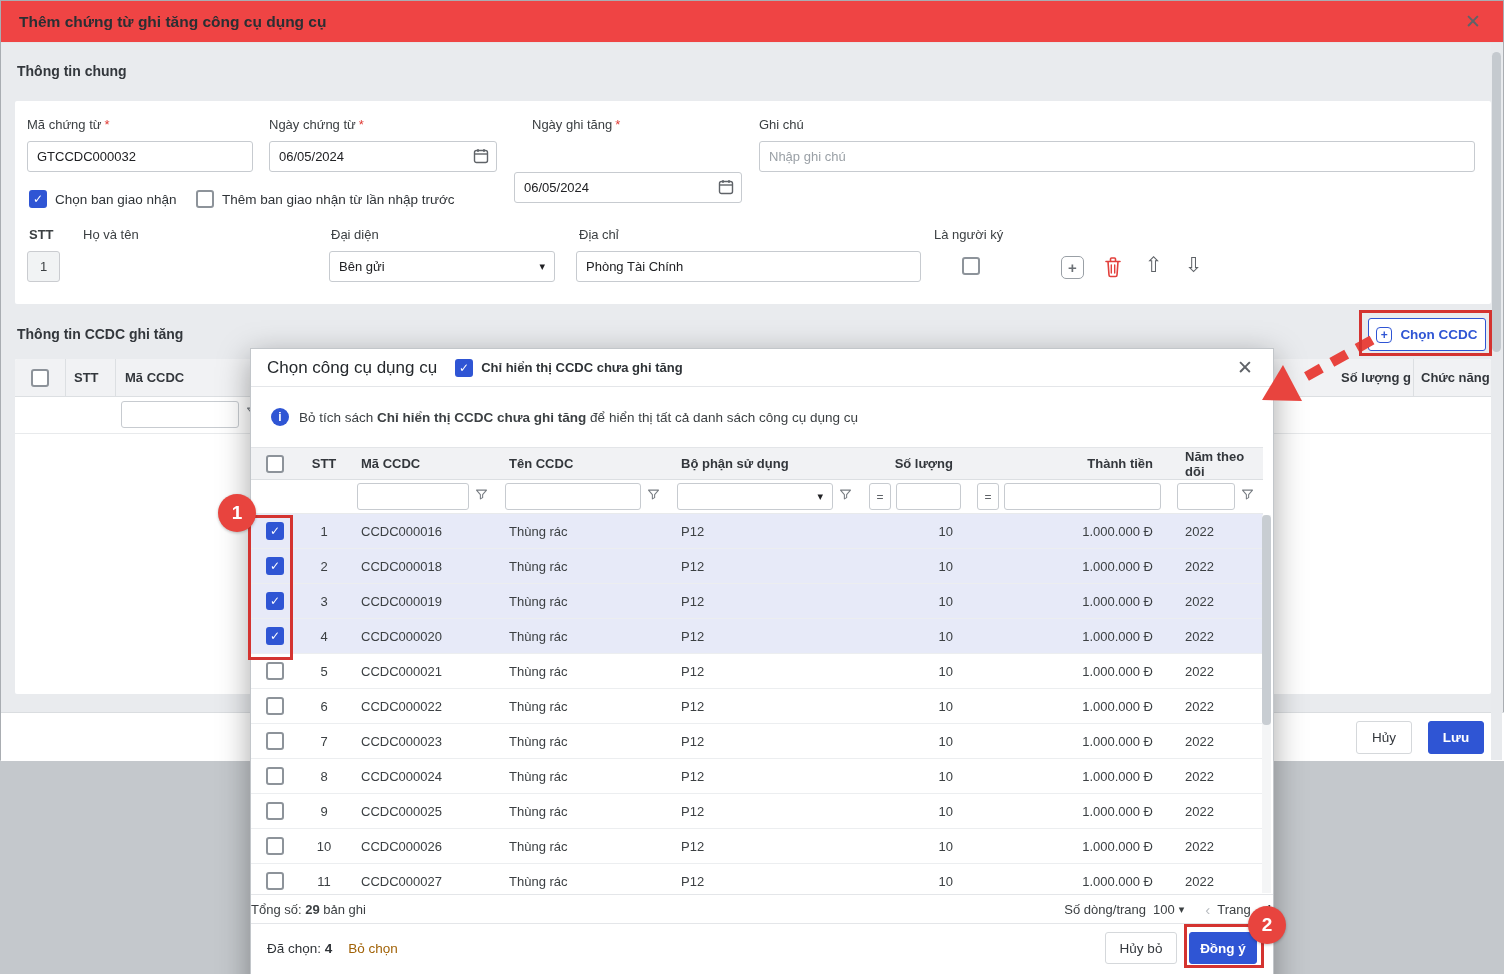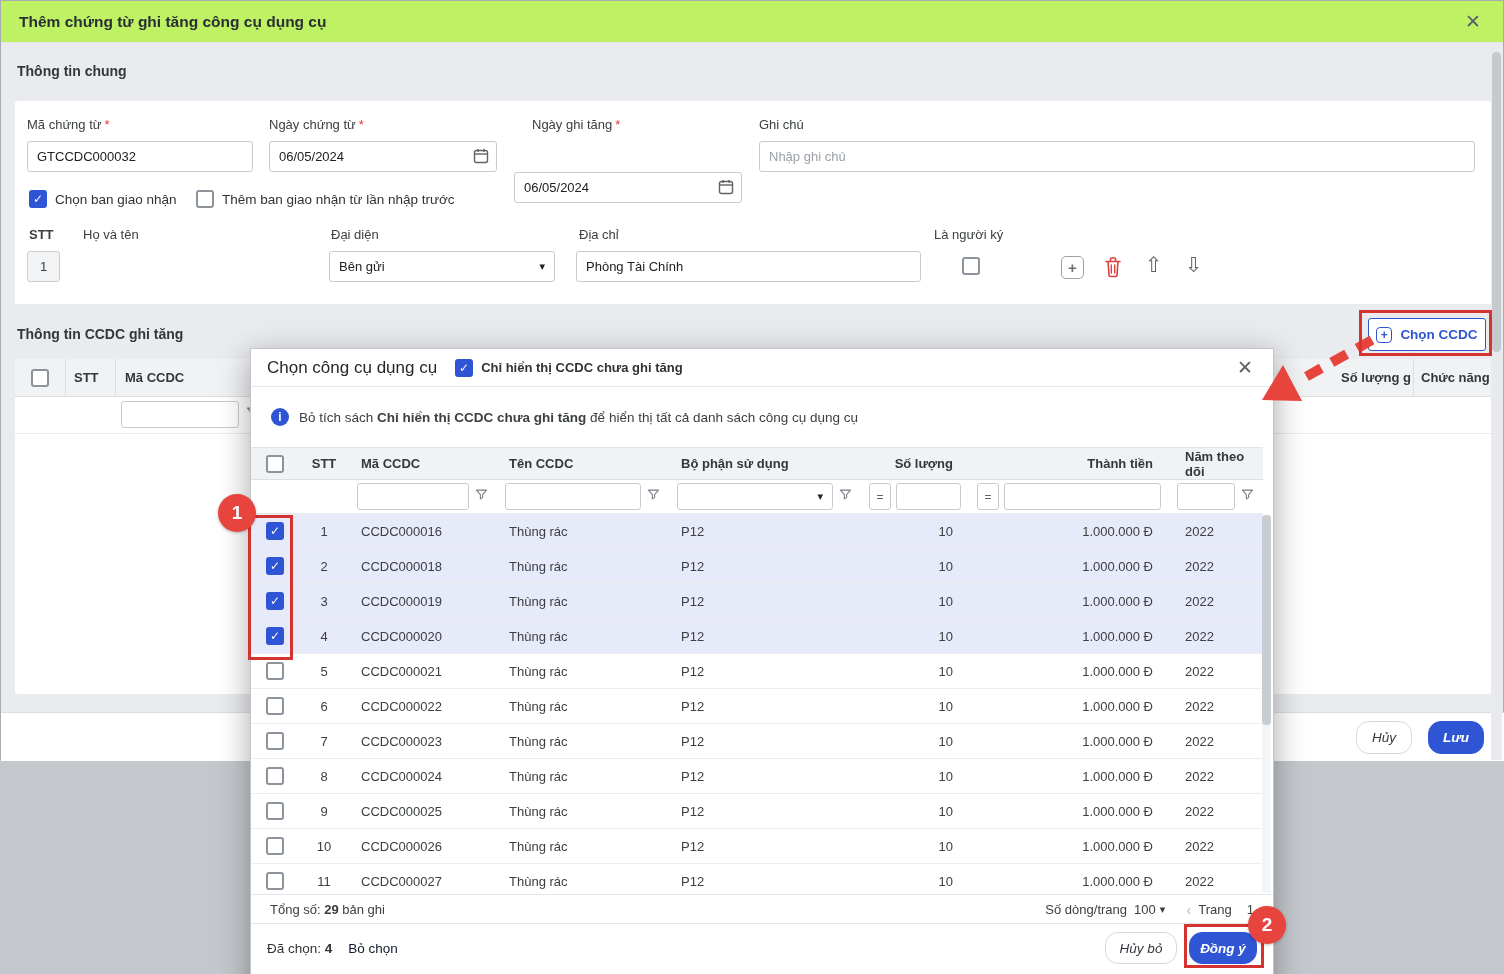--- a/index.html
+++ b/index.html
@@ -6,21 +6,21 @@
     --blue:#2f55d4; --red:#e2403c; --ink:#33373c; --muted:#5f6368;
     --border:#d6d9dd; --input-border:#c7cbd0; --hdr-bg:#f1f2f4;
     --sel-bg:#e7eaf8; --body-bg:#e9ebee; --line:#e4e6e9;
   }
   *{margin:0;padding:0;box-sizing:border-box;font-family:"Liberation Sans","DejaVu Sans",sans-serif;}
   body{background:#888;}
   #stage{position:relative;width:1504px;height:974px;background:#c4c8cc;overflow:hidden;}
   .abs{position:absolute;}
   
   #main-dialog{left:0;top:0;width:1504px;height:760px;background:var(--body-bg);border:1px solid #a9adb2;}
-  #title-bar{left:0;top:0;width:100%;height:42px;background:#bef264;border-bottom:1px solid var(--line);display:flex;align-items:center;padding:0 18px;}
+  #title-bar{left:0;top:0;width:100%;height:42px;background:#ef4444;border-bottom:1px solid var(--line);display:flex;align-items:center;padding:0 18px;}
   #title-bar .t{font-size:15.5px;font-weight:700;color:#2b2f33;}
   .close-x{font-size:19px;color:#5f6368;cursor:pointer;line-height:1;}
   #main-close{right:22px;top:11px;}
   .section-title{font-size:14px;font-weight:700;color:#33373c;}
   .card{background:#fff;border-radius:2px;}
   #card1{left:14px;top:100px;width:1476px;height:203px;}
   .flabel{font-size:13px;color:#3c4043;}
   .req{color:#e03a34;margin-left:3px;}
   .tinput{height:31px;border:1px solid var(--input-border);border-radius:3px;background:#fff;font-size:13px;color:#202124;padding:0 9px;width:100%;outline:none;}
   .tinput::placeholder{color:#9aa0a6;}
@@ -38,21 +38,21 @@
   
   #btn-chon-ccdc{left:1367px;top:317px;width:118px;height:33px;background:#fff;border:1px solid var(--blue);border-radius:3px;color:var(--blue);font-size:13.5px;font-weight:700;display:flex;align-items:center;justify-content:center;gap:8px;cursor:pointer;}
   .plus-blue{width:16px;height:16px;border:1.5px solid var(--blue);border-radius:4px;display:inline-flex;align-items:center;justify-content:center;font-size:12px;font-weight:700;color:var(--blue);}
   
   #card2{left:14px;top:358px;width:1476px;height:335px;overflow:hidden;}
   #bg-thead{left:0;top:0;width:100%;height:38px;background:var(--hdr-bg);border-bottom:1px solid #dcdfe2;font-size:13px;font-weight:700;color:#33373c;}
   #bg-thead .vline{position:absolute;top:0;width:1px;height:38px;background:#dcdfe2;}
   #bg-filter{left:0;top:38px;width:100%;height:37px;border-bottom:1px solid #e8eaec;}
   
   #main-footer{left:0;top:711px;width:1504px;height:49px;background:#fff;border-top:1px solid #dadde0;}
-  .btn{height:33px;border-radius:13px;font-size:13.5px;display:inline-flex;align-items:center;justify-content:center;cursor:pointer;font-style:italic;}
+  .btn{height:33px;border-radius:3px;font-size:13.5px;display:inline-flex;align-items:center;justify-content:center;cursor:pointer;}
   .btn.ghost{background:#fff;border:1px solid #d5d8db;color:#33373c;}
   .btn.primary{background:var(--blue);border:1px solid var(--blue);color:#fff;font-weight:700;}
   
   #main-scroll{right:1px;top:43px;width:11px;height:716px;background:#e8eaed;}
   #main-scroll .thumb{position:absolute;left:1px;top:8px;width:9px;height:300px;background:#c5cacf;border-radius:5px;}
   
   #modal{left:250px;top:348px;width:1024px;height:797px;background:#fff;border:1px solid #c2c6ca;box-shadow:0 8px 30px rgba(0,0,0,.35);}
   #modal-header{left:0;top:0;width:100%;height:38px;border-bottom:1px solid var(--line);display:flex;align-items:center;padding:0 16px;gap:18px;}
   #modal-header .mt{font-size:17px;font-weight:500;color:#24282c;}
   #modal-header .cblbl{font-size:13px;font-weight:700;color:#2f3337;}
@@ -68,23 +68,23 @@
   .eq{width:22px;height:27px;border:1px solid var(--input-border);border-radius:3px;display:inline-flex;align-items:center;justify-content:center;font-size:12px;color:#5f6368;flex:none;background:#fff;}
   #modal-body{left:0;top:165px;width:1012px;height:380px;overflow:hidden;}
   .mrow{height:35px;border-bottom:1px solid #eceef0;font-size:13px;color:#3c4043;background:#fff;}
   .mrow.sel{background:var(--sel-bg);}
   .c-center{justify-self:center;}
   .c-left{padding-left:12px;}
   .c-right{justify-self:end;padding-right:16px;}
   .c-year{padding-left:16px;}
   #modal-vscroll{right:2px;top:166px;width:9px;height:378px;background:#f4f5f6;}
   #modal-vscroll .thumb{position:absolute;left:0;top:0;width:9px;height:210px;background:#c8cdd2;border-radius:4px;}
-  #modal-pgrow{left:0;top:545px;width:100%;height:29px;border-top:1px solid var(--line);display:flex;align-items:center;padding:0 19px;font-size:13px;color:#3c4043;}
+  #modal-pgrow{left:0;top:545px;width:100%;height:29px;border-top:1px solid var(--line);display:flex;align-items:center;padding:0 0;font-size:13px;color:#3c4043;}
   #modal-actions{left:0;top:574px;width:100%;height:49px;border-top:1px solid var(--line);display:flex;align-items:center;padding:0 16px;font-size:13.5px;color:#2f3337;}
-  .linkblue{color:#0f172a;cursor:pointer;}
+  .linkblue{color:#a16207;cursor:pointer;}
   .b{font-weight:700;}
   
   .ann{z-index:60;}
   .ann-circle{width:38px;height:38px;border-radius:50%;background:#e8443e;color:#fff;font-size:19px;font-weight:700;display:flex;align-items:center;justify-content:center;box-shadow:0 1px 3px rgba(0,0,0,.25);}
   .ann-rect{border:3px solid #d43330;}
   svg.ov{position:absolute;left:0;top:0;pointer-events:none;z-index:55;}
 </style>
 </head>
 <body>
 

